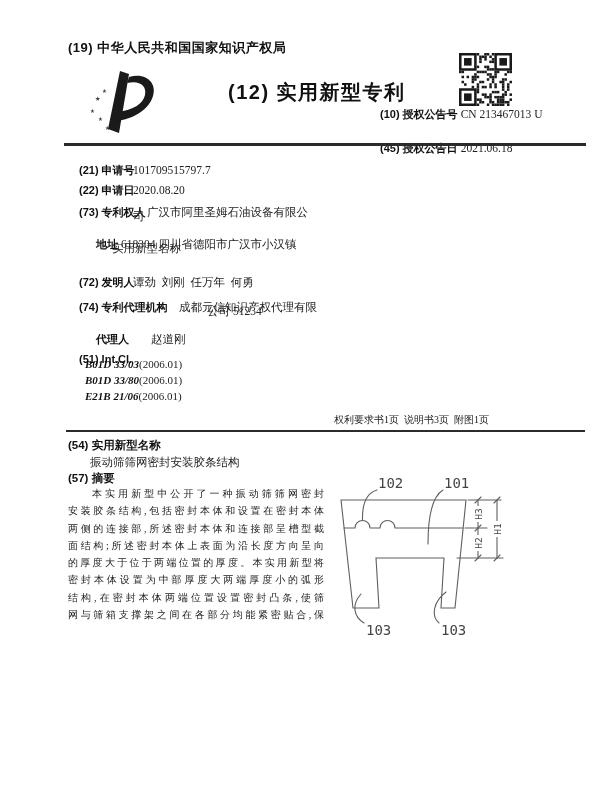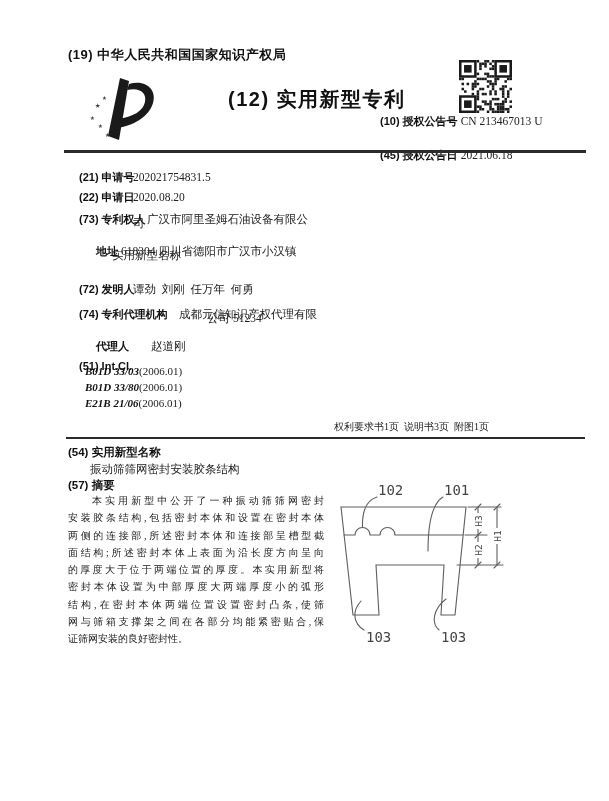--- a/index.html
+++ b/index.html
@@ -1,17 +1,17 @@
 <!DOCTYPE html>
 <html><head>
 <meta charset="utf-8">
 <style>
   html,body{margin:0;padding:0;background:#ffffff;}
   .page{
-    position:relative;width:609px;height:650px;margin:8px auto;background:#fff;
+    position:relative;width:609px;height:650px;margin:1px auto;background:#fff;
     font-family:"Liberation Serif","DejaVu Serif",serif;color:#222;overflow:hidden;
   }
   .abs{position:absolute;white-space:pre;}
   .b{font-family:"Liberation Sans","DejaVu Sans",sans-serif;font-weight:bold;color:#111;}
   .office-line{left:68px;top:38px;font-size:13px;letter-spacing:0.5px;}
   .doc-type{left:228px;top:78px;font-size:20px;letter-spacing:1.5px;}
   .pub-line1{left:380px;top:106px;font-size:11px;}
   .pub-line2{left:380px;top:140px;font-size:11px;}
   .pub-val{font-family:"Liberation Serif","DejaVu Serif",serif;font-weight:normal;font-size:11.5px;color:#222;}
   .rule1{left:64px;top:142px;width:522px;height:3px;background:#2b2b2b;}
@@ -181,21 +181,21 @@
       <path d="M0,14 h7 v7 h-7 Z M1,15 v5 h5 v-5 Z" fill="#1a1a1a" fill-rule="evenodd"></path>
       <rect x="2" y="16" width="3" height="3" fill="#1a1a1a"></rect>
     </svg>
 
   <div class="abs b pub-line1"><span>(10) 授权公告号</span> <span class="pub-val">CN 213467013 U</span></div>
   <div class="abs b pub-line2"><span>(45) 授权公告日</span> <span class="pub-val">2021.06.18</span></div>
 
   <div class="abs rule1"></div>
 
   <div class="row" style="left:68px;top:150px;">
-    <span class="lbl" style="width:54px;">(21) 申请号</span><span class="val">202021754831.5</span>
+    <span class="lbl" style="width:54px;">(21) 申请号</span><span class="val">101709515797.7</span>
   </div>
   <div class="row" style="left:68px;top:170px;">
     <span class="lbl" style="width:54px;">(22) 申请日</span><span class="val">2020.08.20</span>
   </div>
   <div class="row" style="left:68px;top:192px;">
     <span class="lbl" style="width:68px;">(73) 专利权人</span><span class="val">广汉市阿里圣姆石油设备有限公</span>
   </div>
   <div class="cont" style="left:133px;top:208px;">司</div>
   <div class="row" style="left:85px;top:224px;">
     <span class="lbl" style="width:25px;">地址</span><span class="val">618304 四川省德阳市广汉市小汉镇</span>
@@ -228,21 +228,20 @@
 
   <div class="abstract">
     <div class="abs-line first">本实用新型中公开了一种振动筛筛网密封</div>
     <div class="abs-line">安装胶条结构,包括密封本体和设置在密封本体</div>
     <div class="abs-line">两侧的连接部,所述密封本体和连接部呈槽型截</div>
     <div class="abs-line">面结构;所述密封本体上表面为沿长度方向呈向</div>
     <div class="abs-line">的厚度大于位于两端位置的厚度。本实用新型将</div>
     <div class="abs-line">密封本体设置为中部厚度大两端厚度小的弧形</div>
     <div class="abs-line">结构,在密封本体两端位置设置密封凸条,使筛</div>
     <div class="abs-line">网与筛箱支撑架之间在各部分均能紧密贴合,保</div>
-    <div class="abs-line last">证筛网安装的良好密封性。</div>
   </div>
 
   <svg class="figure" width="185" height="178" viewBox="0 0 185 178">
     <g fill="none" stroke="#5f5f5f" stroke-width="1.1" stroke-linecap="round">
 
       <path d="M 6,36 H 131 L 120,144 H 106 L 109,94 H 41 L 44,144 H 18 Z"></path>
 
       <path d="M 9,64 H 20 A 7.5 7.5 0 0 1 35,64 H 45 A 7.5 7.5 0 0 1 60,64 H 128"></path>
 
       <path d="M 42,26 C 32,29 27,38 27.5,56"></path>

